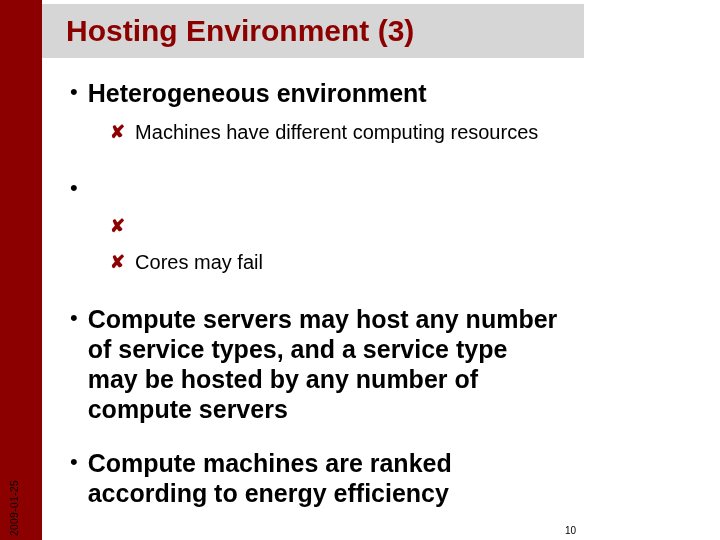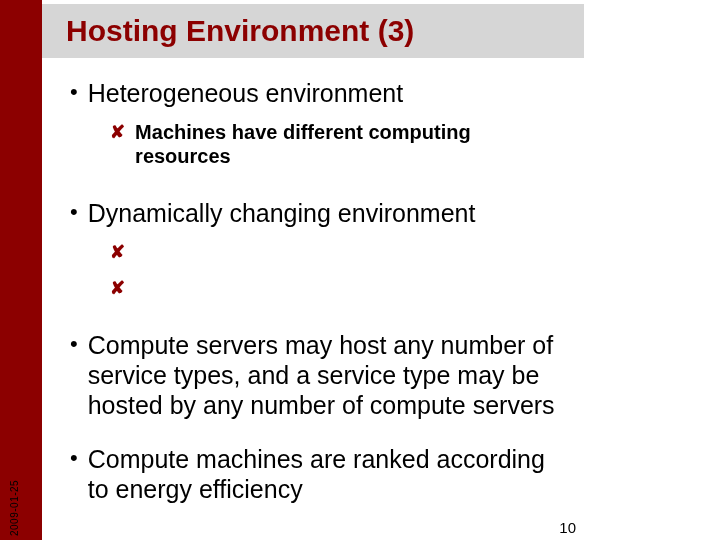--- a/index.html
+++ b/index.html
@@ -6,26 +6,26 @@
   html, body { width: 720px; height: 540px; font-family: Arial, Helvetica, sans-serif; background: #fff; overflow: hidden; }
   .slide { position: relative; width: 584px; height: 540px; }
   .redbar { position: absolute; left: 0; top: 0; width: 42px; height: 540px; background: #8c0000; }
   .date { position: absolute; left: 20px; bottom: 4px; transform: rotate(-90deg); transform-origin: left bottom; font-size: 10px; color: #000; letter-spacing: 0.5px; }
   .titlebar { position: absolute; left: 42px; top: 4px; right: 0; height: 54px; background: #d6d6d6; display: flex; align-items: center; }
   .title { font-size: 30px; font-weight: bold; color: #8c0000; padding-left: 24px; }
   .content { position: absolute; left: 70px; top: 78px; right: 20px; }
   .b1 { display: flex; align-items: flex-start; margin-top: 10px; }
   .b1:first-child { margin-top: 0; }
   .b1 .dot { font-size: 22px; line-height: 28px; color: #000; margin-right: 10px; }
-  .b1 .txt { font-size: 25px; font-weight: normal; color: #000; line-height: 1.2; }
+  .b1 .txt { font-size: 25px; font-weight: bold; color: #000; line-height: 1.2; }
   .b2 { display: flex; align-items: flex-start; margin-top: 12px; margin-left: 40px; margin-bottom: 6px; }
   .b2 .x { color: #8c0000; font-size: 18px; line-height: 24px; margin-right: 10px; font-weight: bold; }
-  .b2 .txt2 { font-size: 20px; font-weight: bold; color: #000; line-height: 1.2; }
+  .b2 .txt2 { font-size: 20px; font-weight: normal; color: #000; line-height: 1.2; }
   .gap { height: 14px; }
-  .pagenum { position: absolute; right: 8px; bottom: 4px; font-size: 15px; color: #000; }
+  .pagenum { position: absolute; right: 8px; bottom: 4px; font-size: 10px; color: #000; }
 </style>
 </head>
 <body>
 
 <div class="slide">
   <div class="redbar"></div>
   <div class="date">2009-01-25</div>
 
   <div class="titlebar">
     <div class="title">Hosting Environment (3)</div>
@@ -39,27 +39,27 @@
     </div>
     <div class="b2">
       <span class="x">✘</span>
       <span class="txt2">Machines have different computing resources</span>
     </div>
 
     <div class="gap"></div>
 
     <div class="b1">
       <span class="dot">•</span>
-      <span class="txt">Dynamically changing environment</span>
     </div>
     <div class="b2">
       <span class="x">✘</span>
     </div>
     <div class="b2">
       <span class="x">✘</span>
+      <span class="txt2">Cores may fail</span>
     </div>
 
     <div class="gap"></div>
 
     <div class="b1">
       <span class="dot">•</span>
       <span class="txt">Compute servers may host any number of service types, and a service type may be hosted by any number of compute servers</span>
     </div>
 
     <div class="gap"></div>

